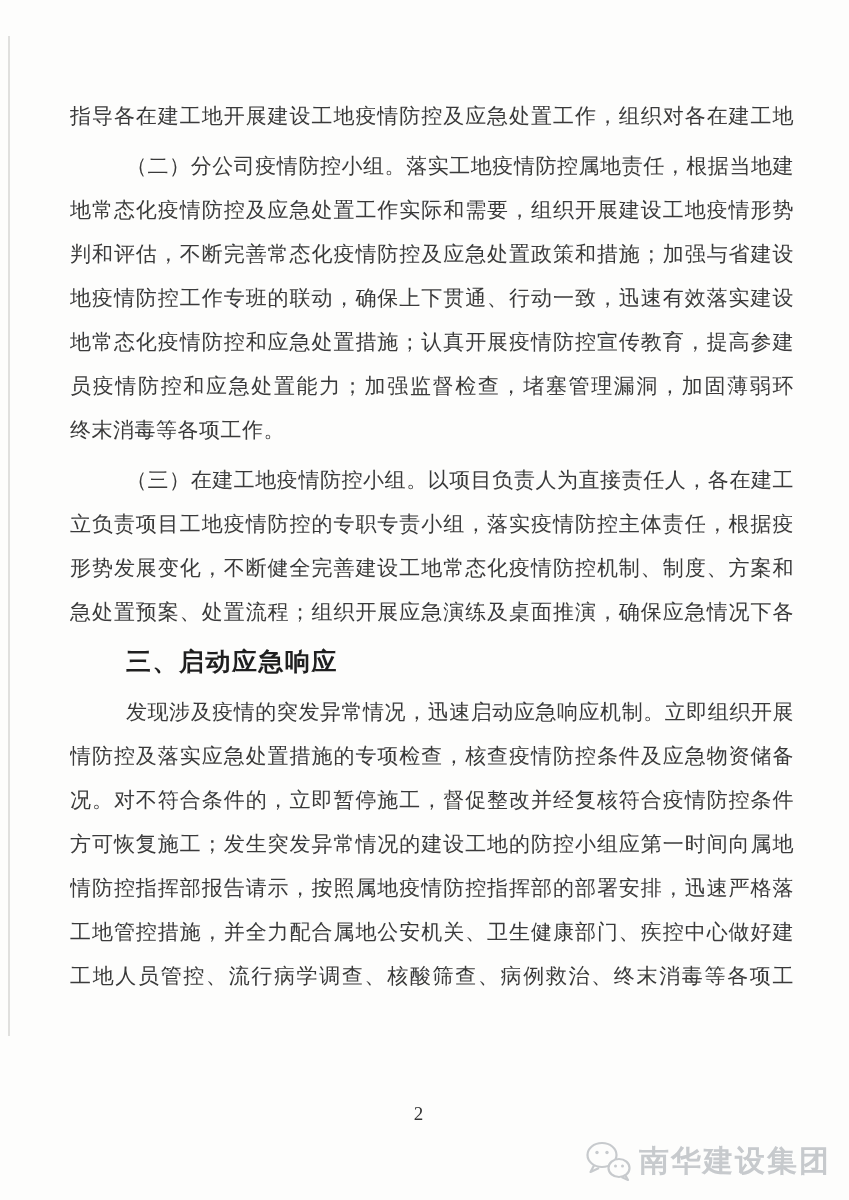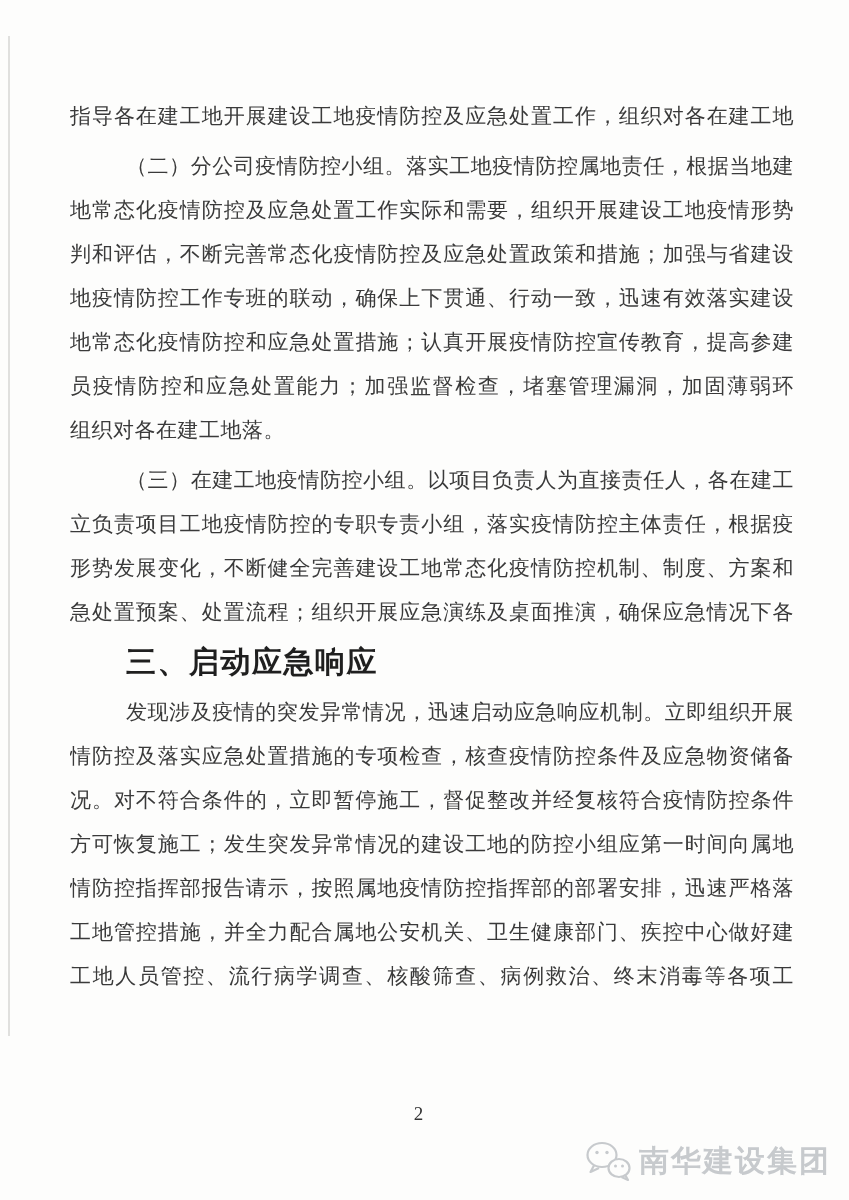--- a/index.html
+++ b/index.html
@@ -40,21 +40,21 @@
     line-height: 44px;
     text-align: justify;
     text-align-last: left;
     overflow: hidden;
   }
   .line.fill { text-align-last: justify; }
   .line.first { padding-left: 56px; }
   .heading .line {
     font-weight: bold;
     color: var(--heading-color, #1f1f1f);
-    font-size: 30px;
+    font-size: 25px;
     letter-spacing: 1.5px;
     text-align-last: left;
   }
   .page-number {
     position: absolute;
     top: 1103px;
     left: 0;
     width: 837px; 
     text-align: center;
     font-size: 19px;
@@ -88,21 +88,21 @@
       <div class="block paragraph">
         <div class="line fill">指导各在建工地开展建设工地疫情防控及应急处置工作，组织对各在建工地落</div>
       </div>
       <div class="block paragraph">
         <div class="line first fill">（二）分公司疫情防控小组。落实工地疫情防控属地责任，根据当地建设工</div>
         <div class="line fill">地常态化疫情防控及应急处置工作实际和需要，组织开展建设工地疫情形势研</div>
         <div class="line fill">判和评估，不断完善常态化疫情防控及应急处置政策和措施；加强与省建设工</div>
         <div class="line fill">地疫情防控工作专班的联动，确保上下贯通、行动一致，迅速有效落实建设工</div>
         <div class="line fill">地常态化疫情防控和应急处置措施；认真开展疫情防控宣传教育，提高参建人</div>
         <div class="line fill">员疫情防控和应急处置能力；加强监督检查，堵塞管理漏洞，加固薄弱环节，</div>
-        <div class="line">组织对各在建工地落。</div>
+        <div class="line">终末消毒等各项工作。</div>
       </div>
       <div class="block paragraph">
         <div class="line first fill">（三）在建工地疫情防控小组。以项目负责人为直接责任人，各在建工地成</div>
         <div class="line fill">立负责项目工地疫情防控的专职专责小组，落实疫情防控主体责任，根据疫情</div>
         <div class="line fill">形势发展变化，不断健全完善建设工地常态化疫情防控机制、制度、方案和应</div>
         <div class="line fill">急处置预案、处置流程；组织开展应急演练及桌面推演，确保应急情况下各项</div>
       </div>
       <div class="block heading">
         <div class="line first">三、启动应急响应</div>
       </div>

